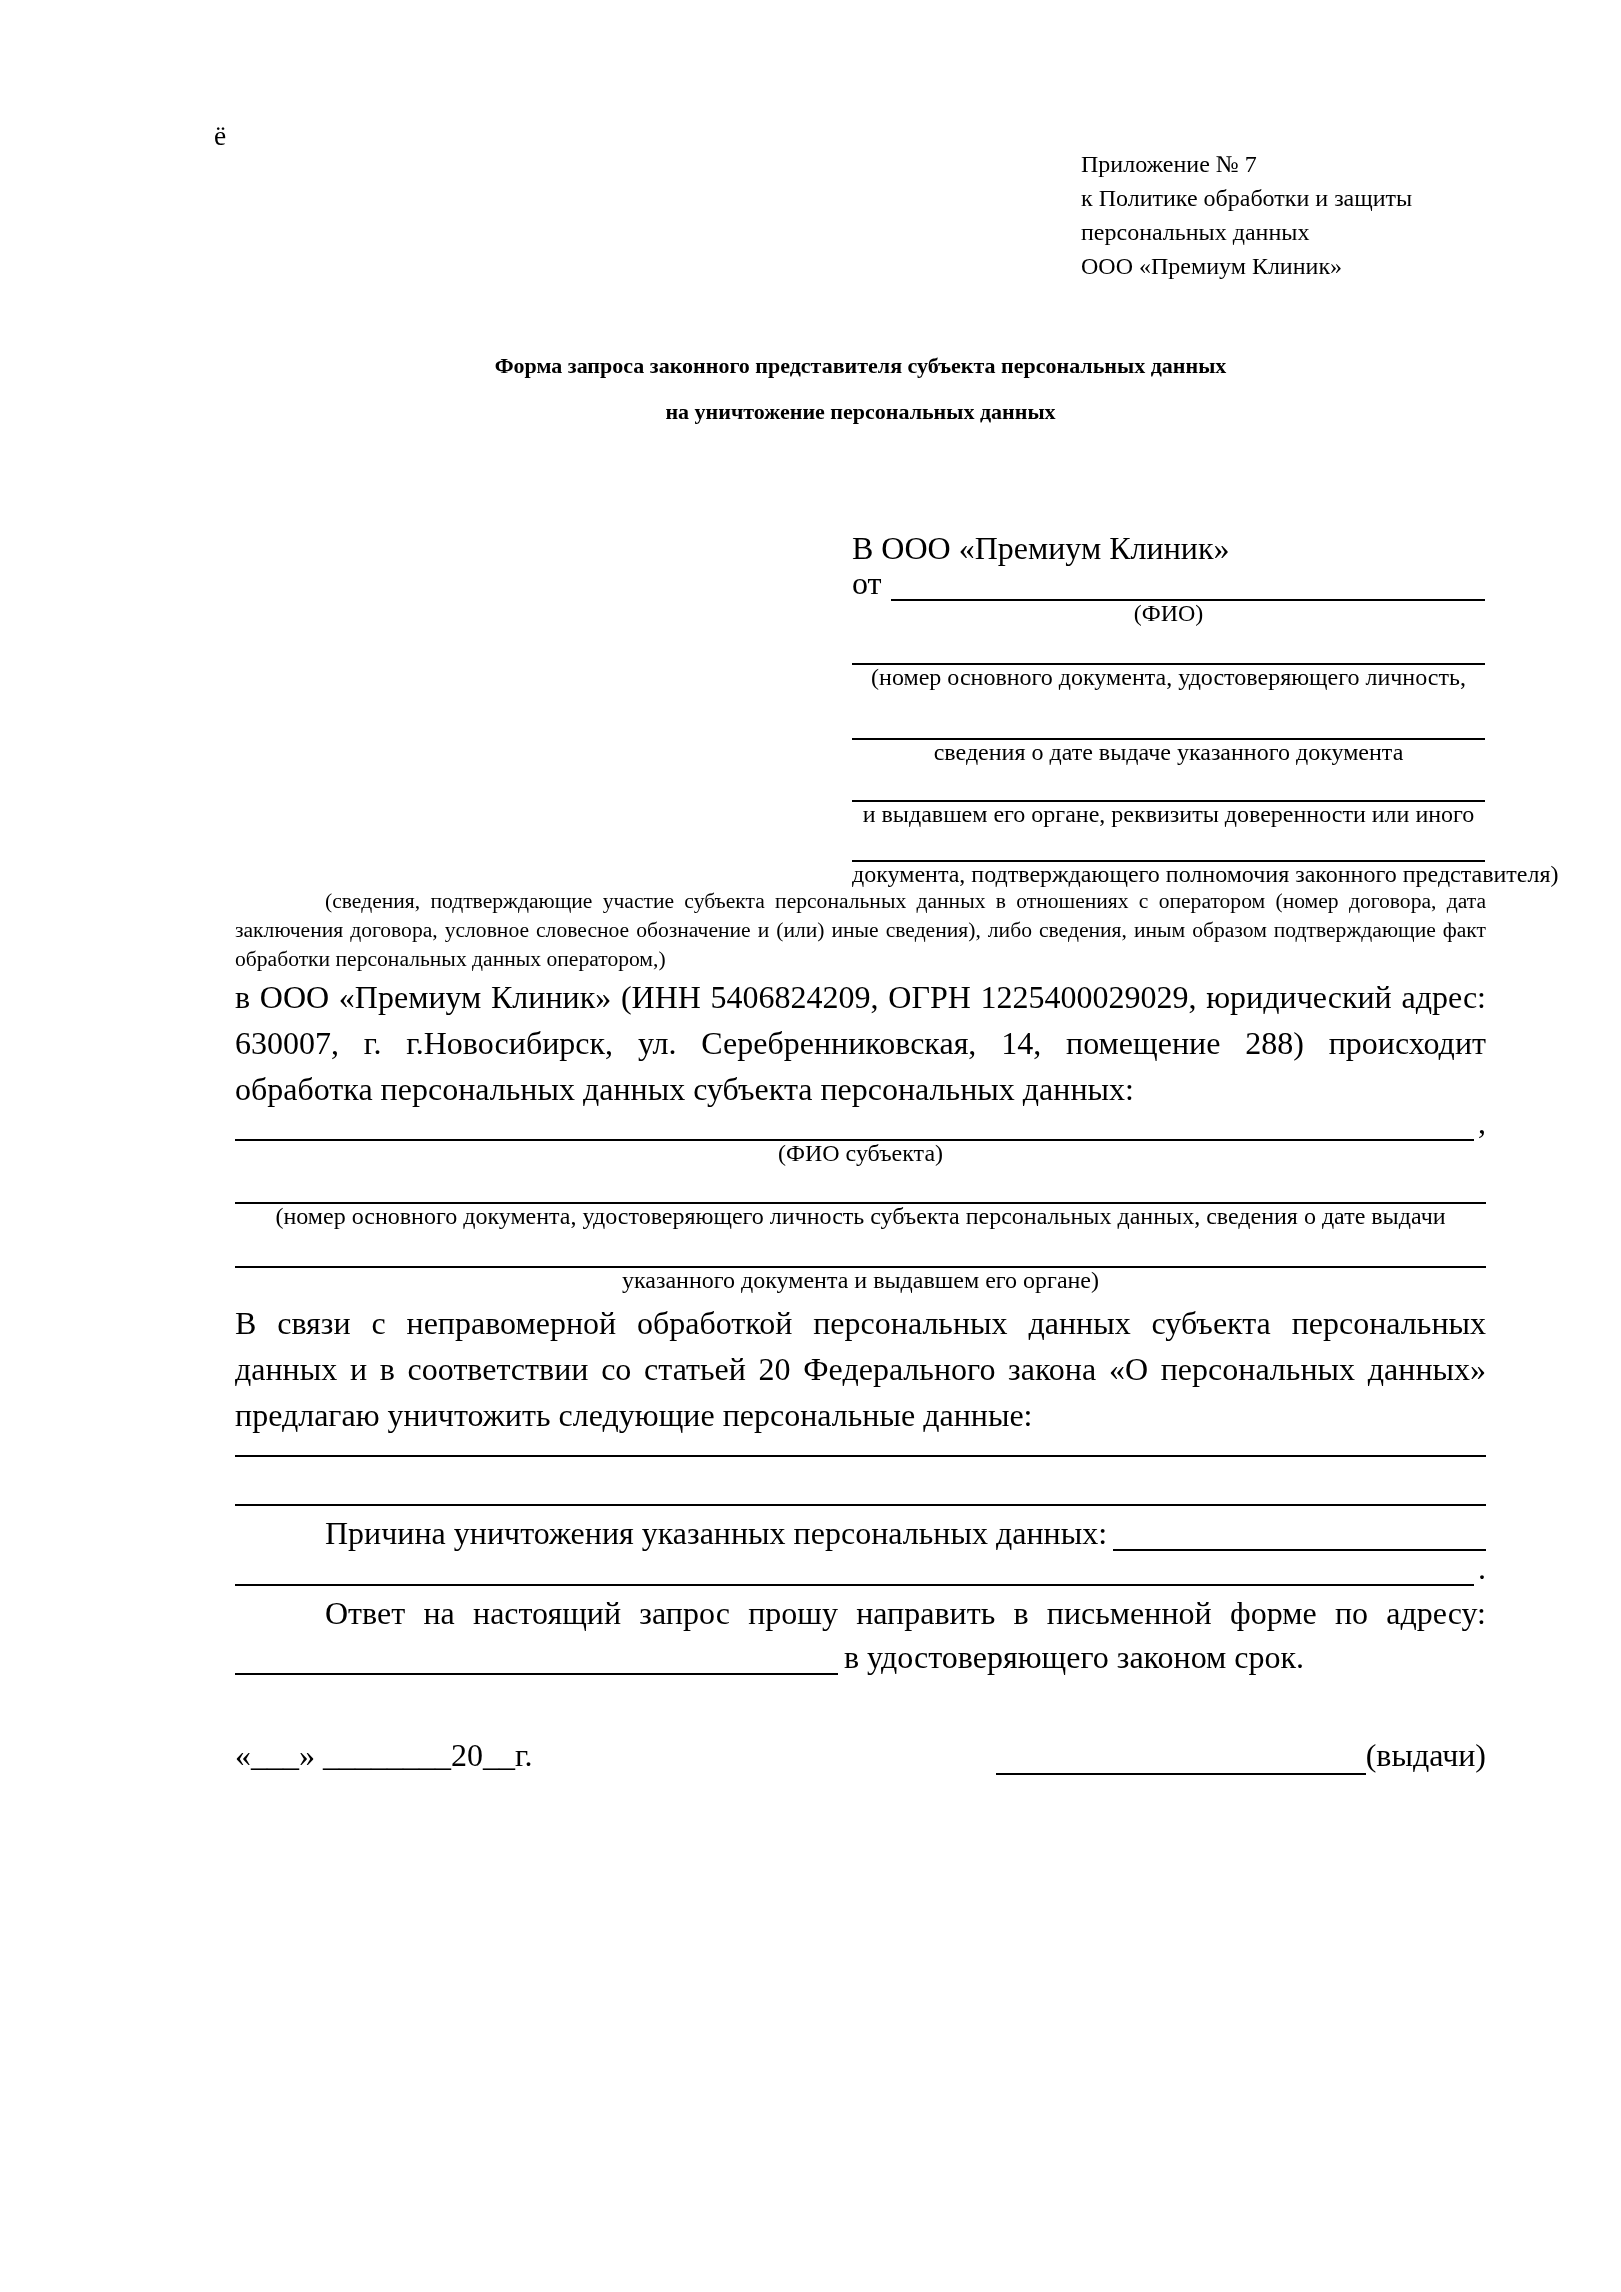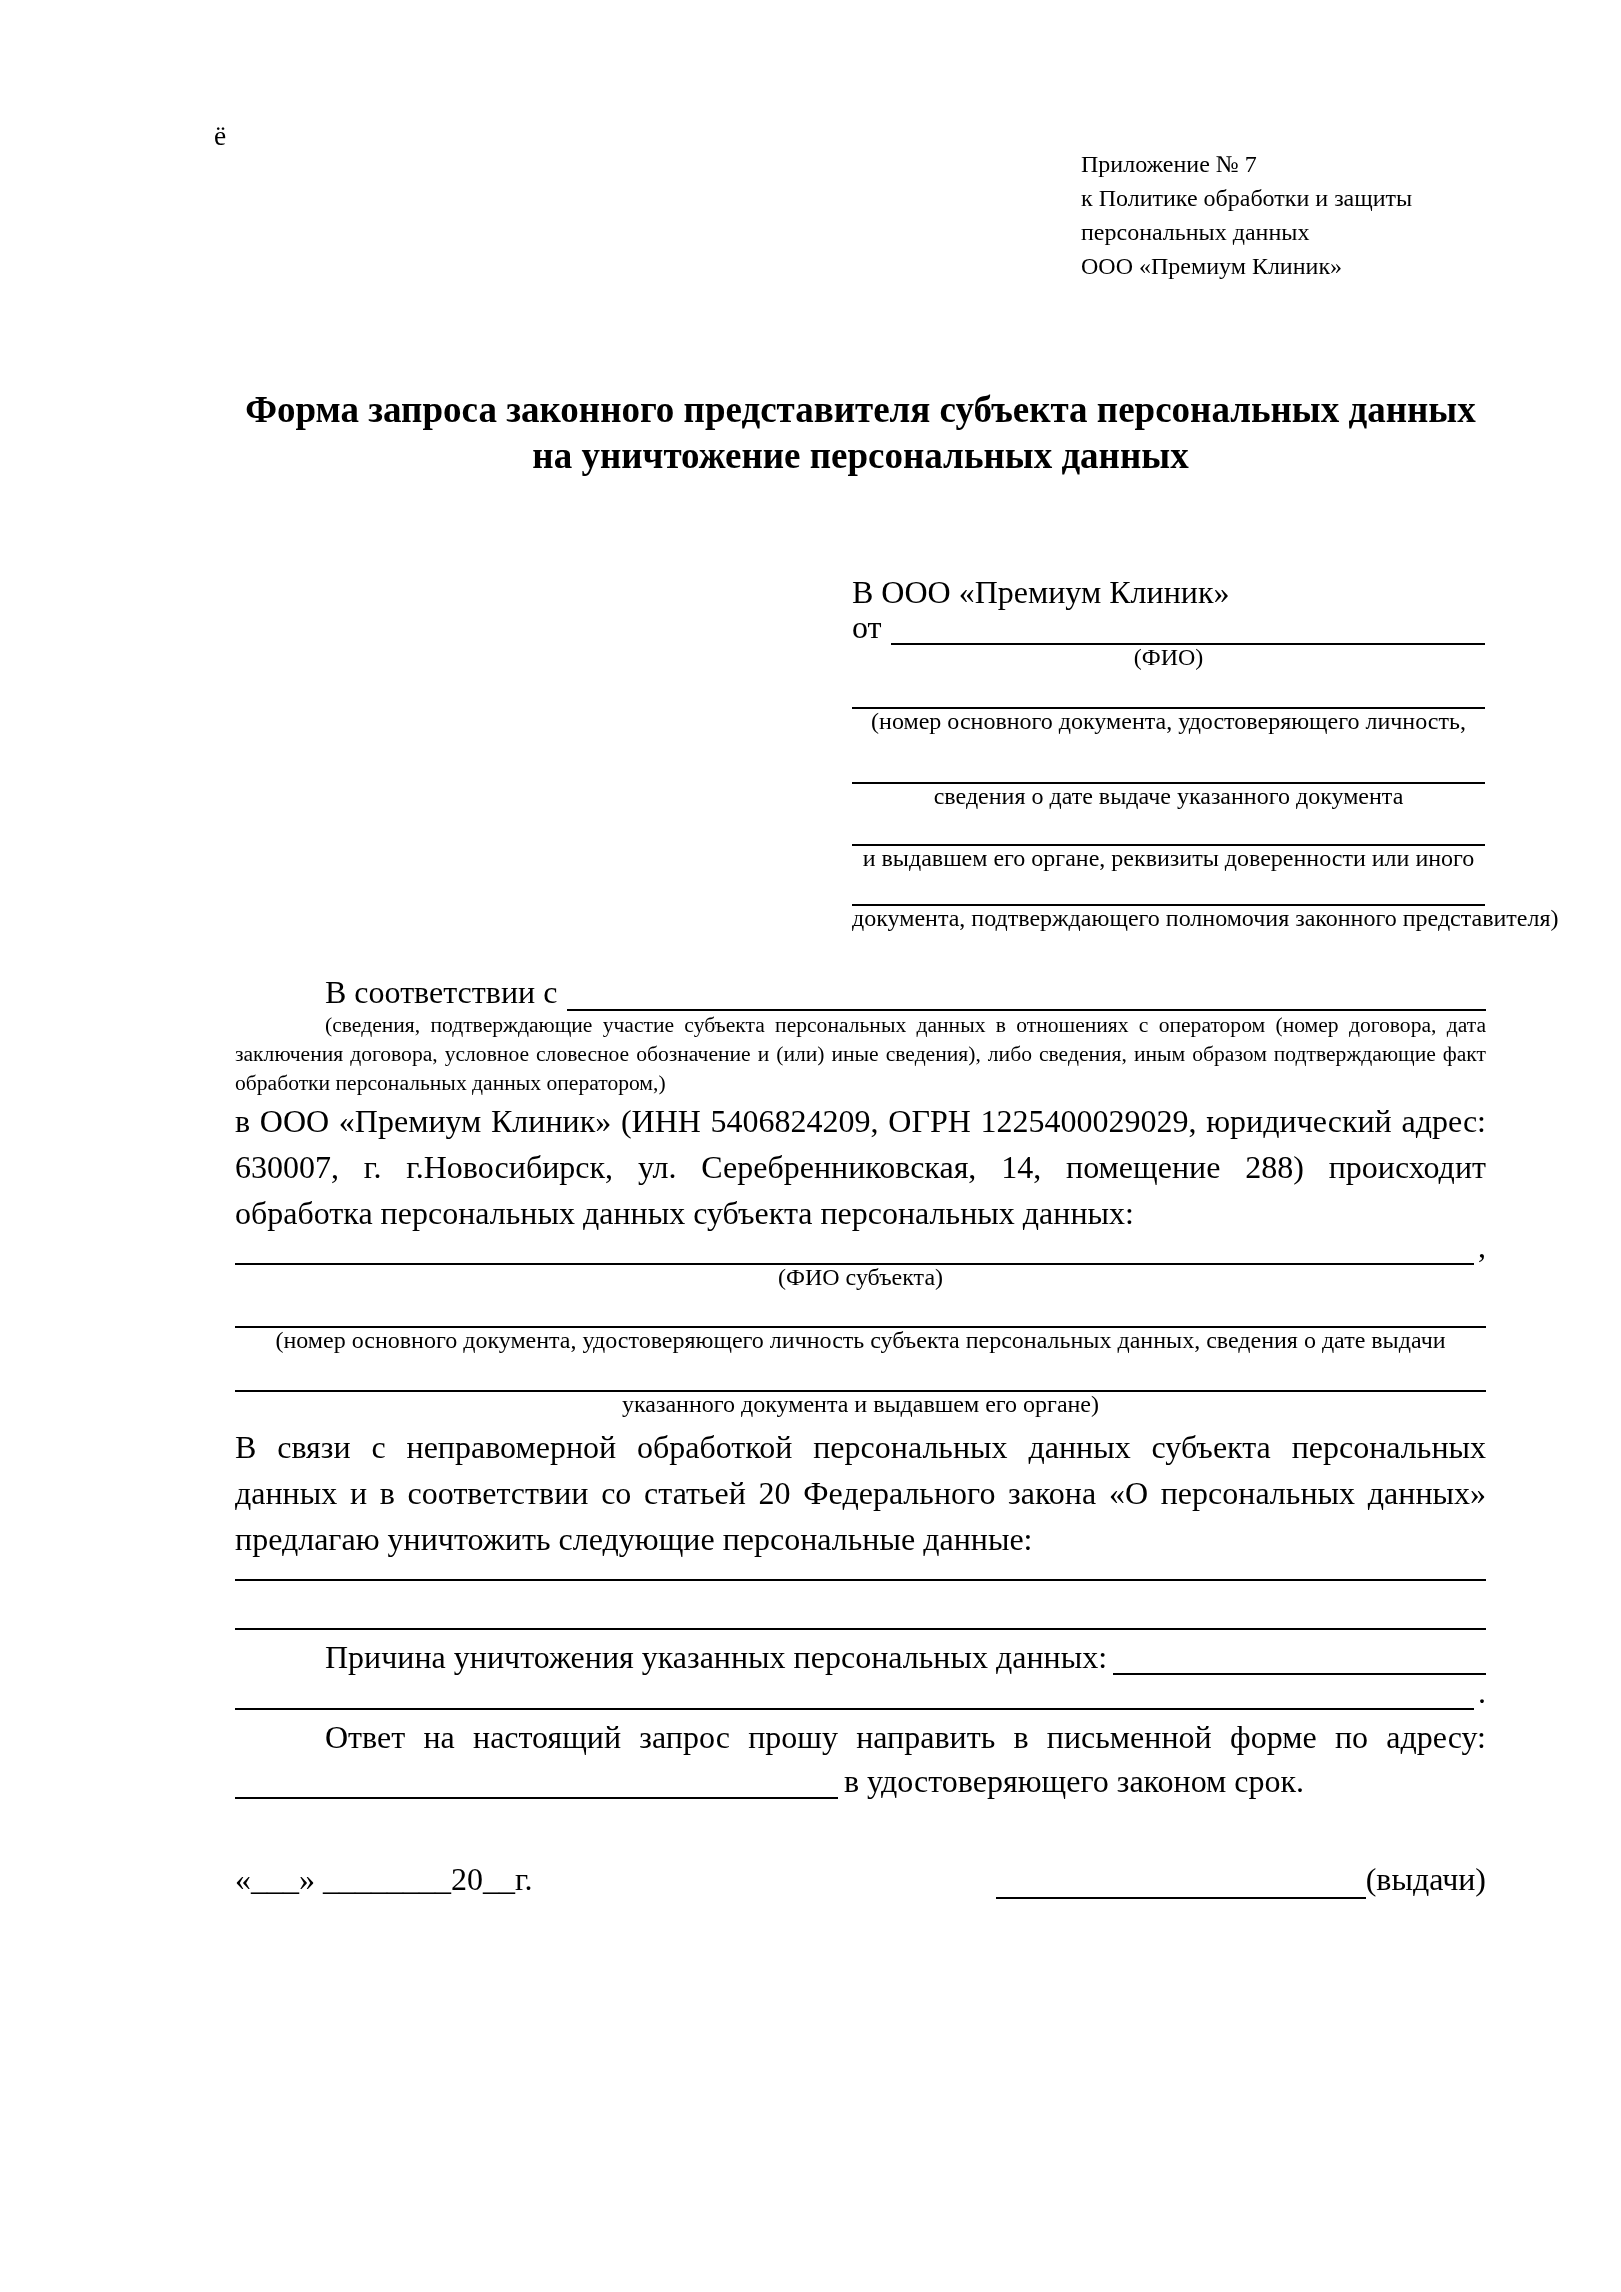--- a/index.html
+++ b/index.html
@@ -19,24 +19,24 @@
   }
   .content {
     position:absolute; left:235px; top:0;
     width:1251px;
   }
   .header-note {
     margin-top:147px; margin-left:846px;
     font-size:24px; line-height:34px;
   }
   .doc-title {
-    margin-top:104px;
+    margin-top:60px;
     text-align:center;
     font-weight:bold;
-    font-size:37px; line-height:46px;
+    font-size:22px; line-height:46px;
   }
   .addressee { margin-top:94px; margin-left:617px; width:633px; }
   .addr-to { line-height:39px; }
   .flex-row { display:flex; align-items:flex-end; }
   .from-row { height:33px; }
   .from-label { padding-right:9.8px; line-height:1.1; }
   .fill { flex:1 1 auto; border-bottom:2px solid #000; height:100%; }
   .caption {
     font-size:24px; line-height:24.5px;
     text-align:center; white-space:nowrap;
@@ -107,25 +107,20 @@
       <div class="blank h40"></div>
       <div class="caption">(номер основного документа, удостоверяющего личность,</div>
       <div class="blank h52"></div>
       <div class="caption">сведения о дате выдаче указанного документа</div>
       <div class="blank h38"></div>
       <div class="caption">и выдавшем его органе, реквизиты доверенности или иного</div>
       <div class="blank h37"></div>
       <div class="caption">документа, подтверждающего полномочия законного представителя)</div>
     </div>
 
-    <div class="flex-row accordance-row">
-      <span class="indent"></span>
-      <span class="accordance-label">В соответствии с</span>
-      <span class="fill"></span>
-    </div>
 
     <div class="footnote">(сведения, подтверждающие участие субъекта персональных данных в отношениях с оператором (номер договора, дата заключения договора, условное словесное обозначение и (или) иные сведения), либо сведения, иным образом подтверждающие факт обработки персональных данных оператором,)</div>
 
     <div class="para">в ООО «Премиум Клиник» (ИНН 5406824209, ОГРН 1225400029029, юридический адрес: 630007, г. г.Новосибирск, ул. Серебренниковская, 14, помещение 288) происходит обработка персональных данных субъекта персональных данных:</div>
 
     <div class="flex-row comma-row">
       <span class="fill"></span>
       <span class="punct">,</span>
     </div>
     <div class="caption">(ФИО субъекта)</div>

